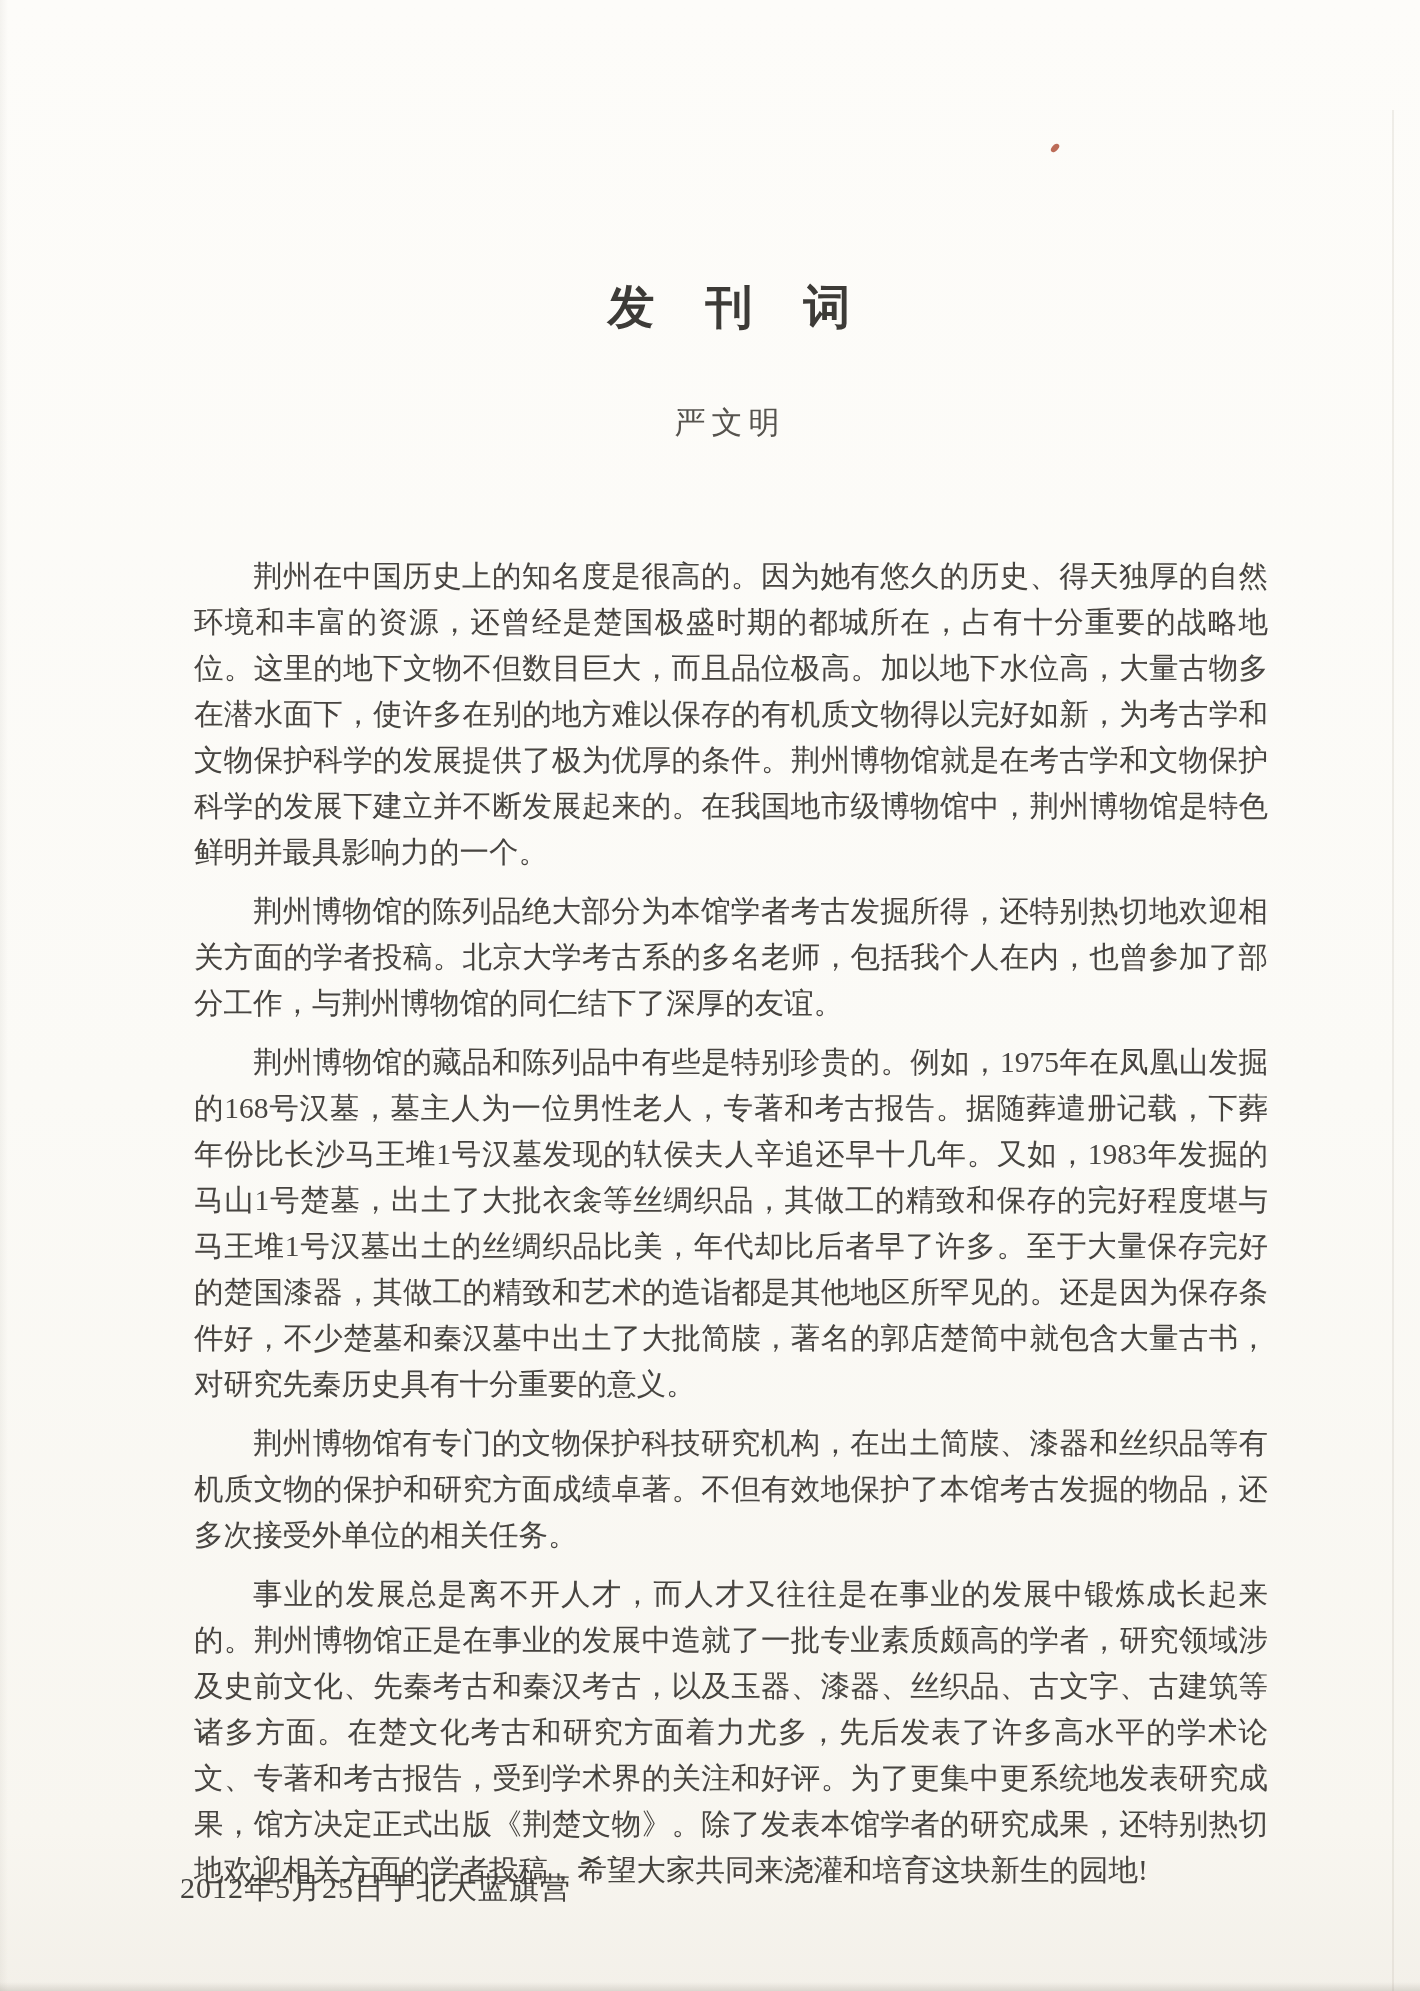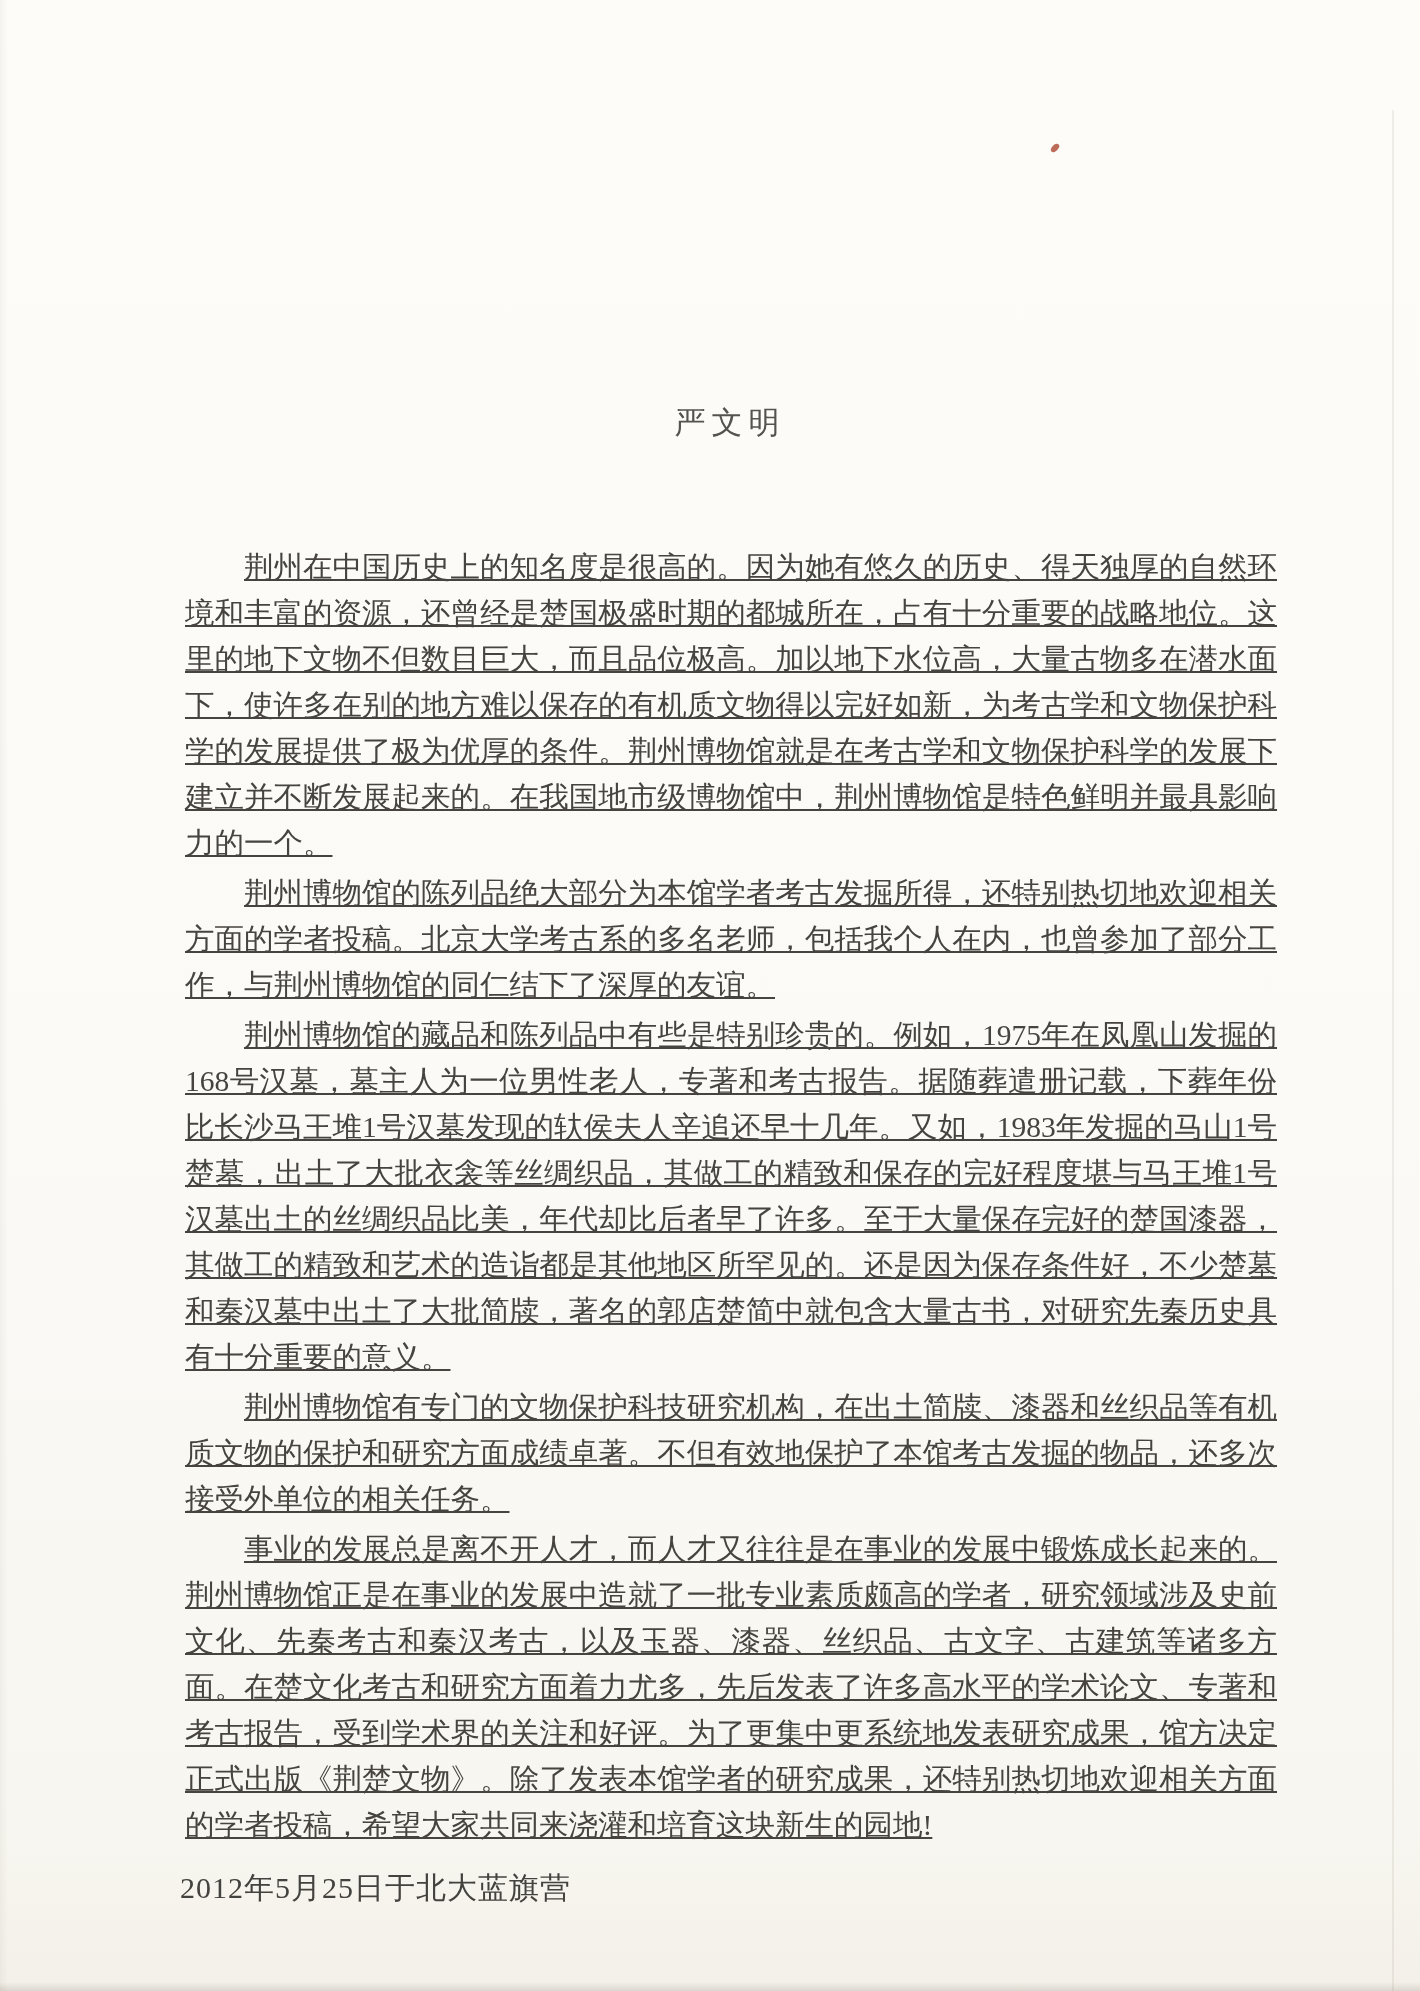--- a/index.html
+++ b/index.html
@@ -42,24 +42,23 @@
     position: absolute;
     top: 540px;
     left: 181px;
     width: 1100px;
     font-size: 29.5px;
     line-height: 46px;
     text-align: justify;
     color: #474440;
   }
   .body-text p {
-    margin: 4px;
+    margin: 13px;
     padding: 0;
     text-indent: 2em;
-    text-decoration: underline;
   }
 
   .dateline {
     position: absolute;
     top: 1868px;
     left: 180px;
     width: 1104px;
     font-size: 30px;
     letter-spacing: 1px;
     color: #44423e;
@@ -100,20 +99,21 @@
     bottom: 0;
     width: 8px;
     background: linear-gradient(90deg, rgba(95, 88, 75, 0.06) 0%, rgba(0,0,0,0) 100%);
   }
 </style>
 </head>
 <body>
 
 <div class="page">
 
+  <h1 class="title">发　刊　词</h1>
 
   <div class="author">严文明</div>
 
   <div class="body-text">
     <p>荆州在中国历史上的知名度是很高的。因为她有悠久的历史、得天独厚的自然环境和丰富的资源，还曾经是楚国极盛时期的都城所在，占有十分重要的战略地位。这里的地下文物不但数目巨大，而且品位极高。加以地下水位高，大量古物多在潜水面下，使许多在别的地方难以保存的有机质文物得以完好如新，为考古学和文物保护科学的发展提供了极为优厚的条件。荆州博物馆就是在考古学和文物保护科学的发展下建立并不断发展起来的。在我国地市级博物馆中，荆州博物馆是特色鲜明并最具影响力的一个。</p>
     <p>荆州博物馆的陈列品绝大部分为本馆学者考古发掘所得，还特别热切地欢迎相关方面的学者投稿。北京大学考古系的多名老师，包括我个人在内，也曾参加了部分工作，与荆州博物馆的同仁结下了深厚的友谊。</p>
     <p>荆州博物馆的藏品和陈列品中有些是特别珍贵的。例如，1975年在凤凰山发掘的168号汉墓，墓主人为一位男性老人，专著和考古报告。据随葬遣册记载，下葬年份比长沙马王堆1号汉墓发现的轪侯夫人辛追还早十几年。又如，1983年发掘的马山1号楚墓，出土了大批衣衾等丝绸织品，其做工的精致和保存的完好程度堪与马王堆1号汉墓出土的丝绸织品比美，年代却比后者早了许多。至于大量保存完好的楚国漆器，其做工的精致和艺术的造诣都是其他地区所罕见的。还是因为保存条件好，不少楚墓和秦汉墓中出土了大批简牍，著名的郭店楚简中就包含大量古书，对研究先秦历史具有十分重要的意义。</p>
     <p>荆州博物馆有专门的文物保护科技研究机构，在出土简牍、漆器和丝织品等有机质文物的保护和研究方面成绩卓著。不但有效地保护了本馆考古发掘的物品，还多次接受外单位的相关任务。</p>
     <p>事业的发展总是离不开人才，而人才又往往是在事业的发展中锻炼成长起来的。荆州博物馆正是在事业的发展中造就了一批专业素质颇高的学者，研究领域涉及史前文化、先秦考古和秦汉考古，以及玉器、漆器、丝织品、古文字、古建筑等诸多方面。在楚文化考古和研究方面着力尤多，先后发表了许多高水平的学术论文、专著和考古报告，受到学术界的关注和好评。为了更集中更系统地发表研究成果，馆方决定正式出版《荆楚文物》。除了发表本馆学者的研究成果，还特别热切地欢迎相关方面的学者投稿，希望大家共同来浇灌和培育这块新生的园地!</p>
   </div>

